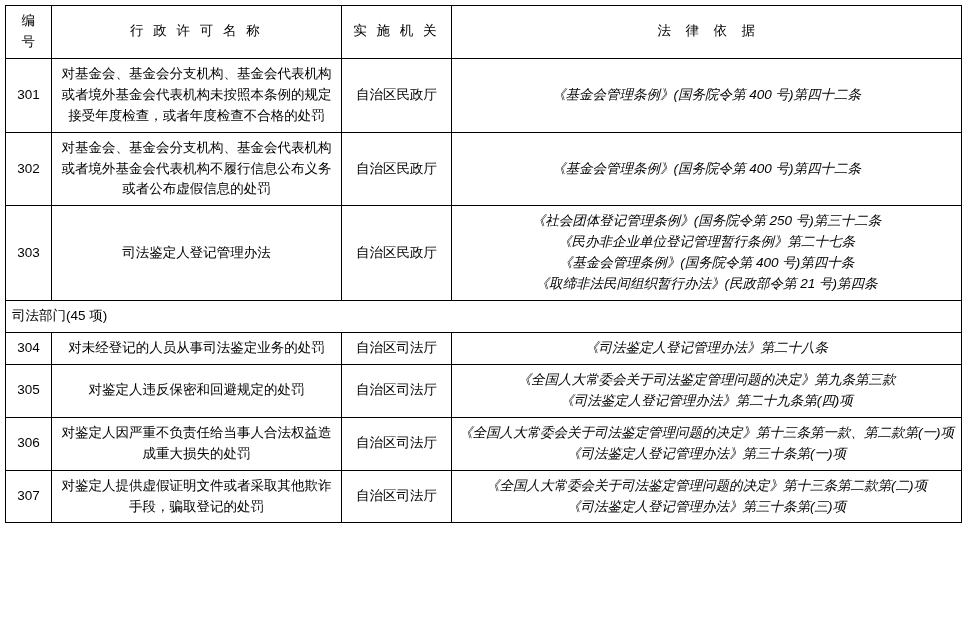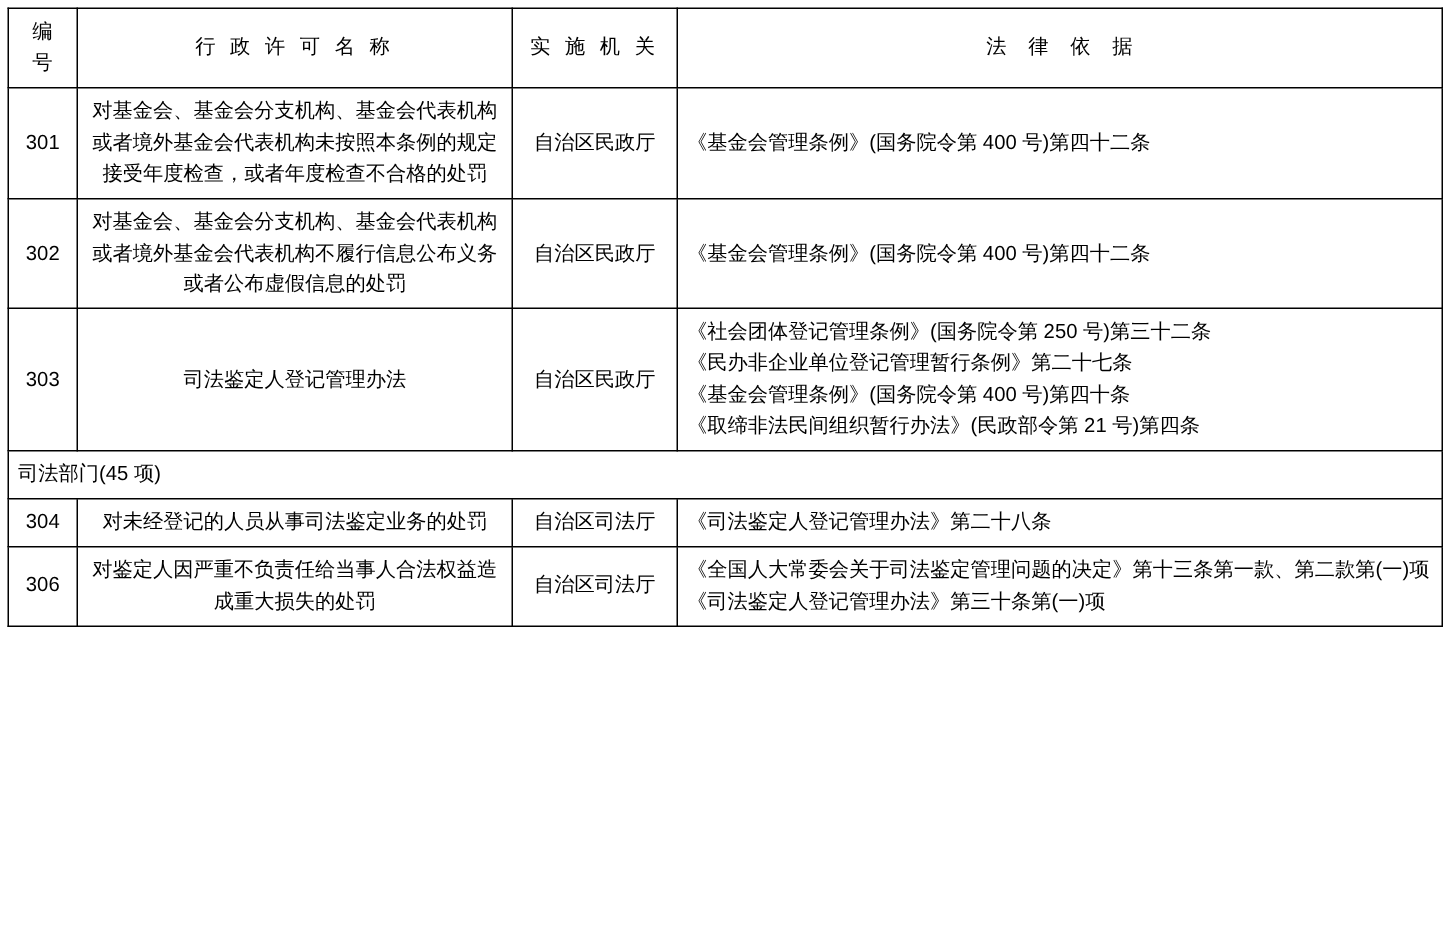--- a/index.html
+++ b/index.html
@@ -55,21 +55,22 @@
   }
   td.name-cell {
     text-align: center;
   }
   td.org-cell {
     text-align: center;
     white-space: nowrap;
     margin-top: 47px;
   }
   td.basis-cell {
-    text-align: left;
+    text-align: center;
+    font-style: italic;
   }
   td.section-cell {
     text-align: left;
     font-size: 13.5px;
     padding: 6px 8px;
   }
   .line {
     display: block;
     white-space: normal;
   }
@@ -126,23 +127,41 @@
         </tr>
         <tr>
           <td class="no-cell">304</td>
           <td class="name-cell">对未经登记的人员从事司法鉴定业务的处罚</td>
           <td class="org-cell">自治区司法厅</td>
           <td class="basis-cell">
             <span class="line">《司法鉴定人登记管理办法》第二十八条</span>
           </td>
         </tr>
         <tr>
+          <td class="no-cell">305</td>
+          <td class="name-cell">对鉴定人违反保密和回避规定的处罚</td>
+          <td class="org-cell">自治区司法厅</td>
+          <td class="basis-cell">
+            <span class="line">《全国人大常委会关于司法鉴定管理问题的决定》第九条第三款</span>
+            <span class="line">《司法鉴定人登记管理办法》第二十九条第(四)项</span>
+          </td>
+        </tr>
+        <tr>
           <td class="no-cell">306</td>
           <td class="name-cell">对鉴定人因严重不负责任给当事人合法权益造成重大损失的处罚</td>
           <td class="org-cell">自治区司法厅</td>
           <td class="basis-cell">
             <span class="line">《全国人大常委会关于司法鉴定管理问题的决定》第十三条第一款、第二款第(一)项</span>
             <span class="line">《司法鉴定人登记管理办法》第三十条第(一)项</span>
           </td>
         </tr>
+        <tr>
+          <td class="no-cell">307</td>
+          <td class="name-cell">对鉴定人提供虚假证明文件或者采取其他欺诈手段，骗取登记的处罚</td>
+          <td class="org-cell">自治区司法厅</td>
+          <td class="basis-cell">
+            <span class="line">《全国人大常委会关于司法鉴定管理问题的决定》第十三条第二款第(二)项</span>
+            <span class="line">《司法鉴定人登记管理办法》第三十条第(三)项</span>
+          </td>
+        </tr>
       </tbody>
   </table>
 </div>
 
 </body></html>

